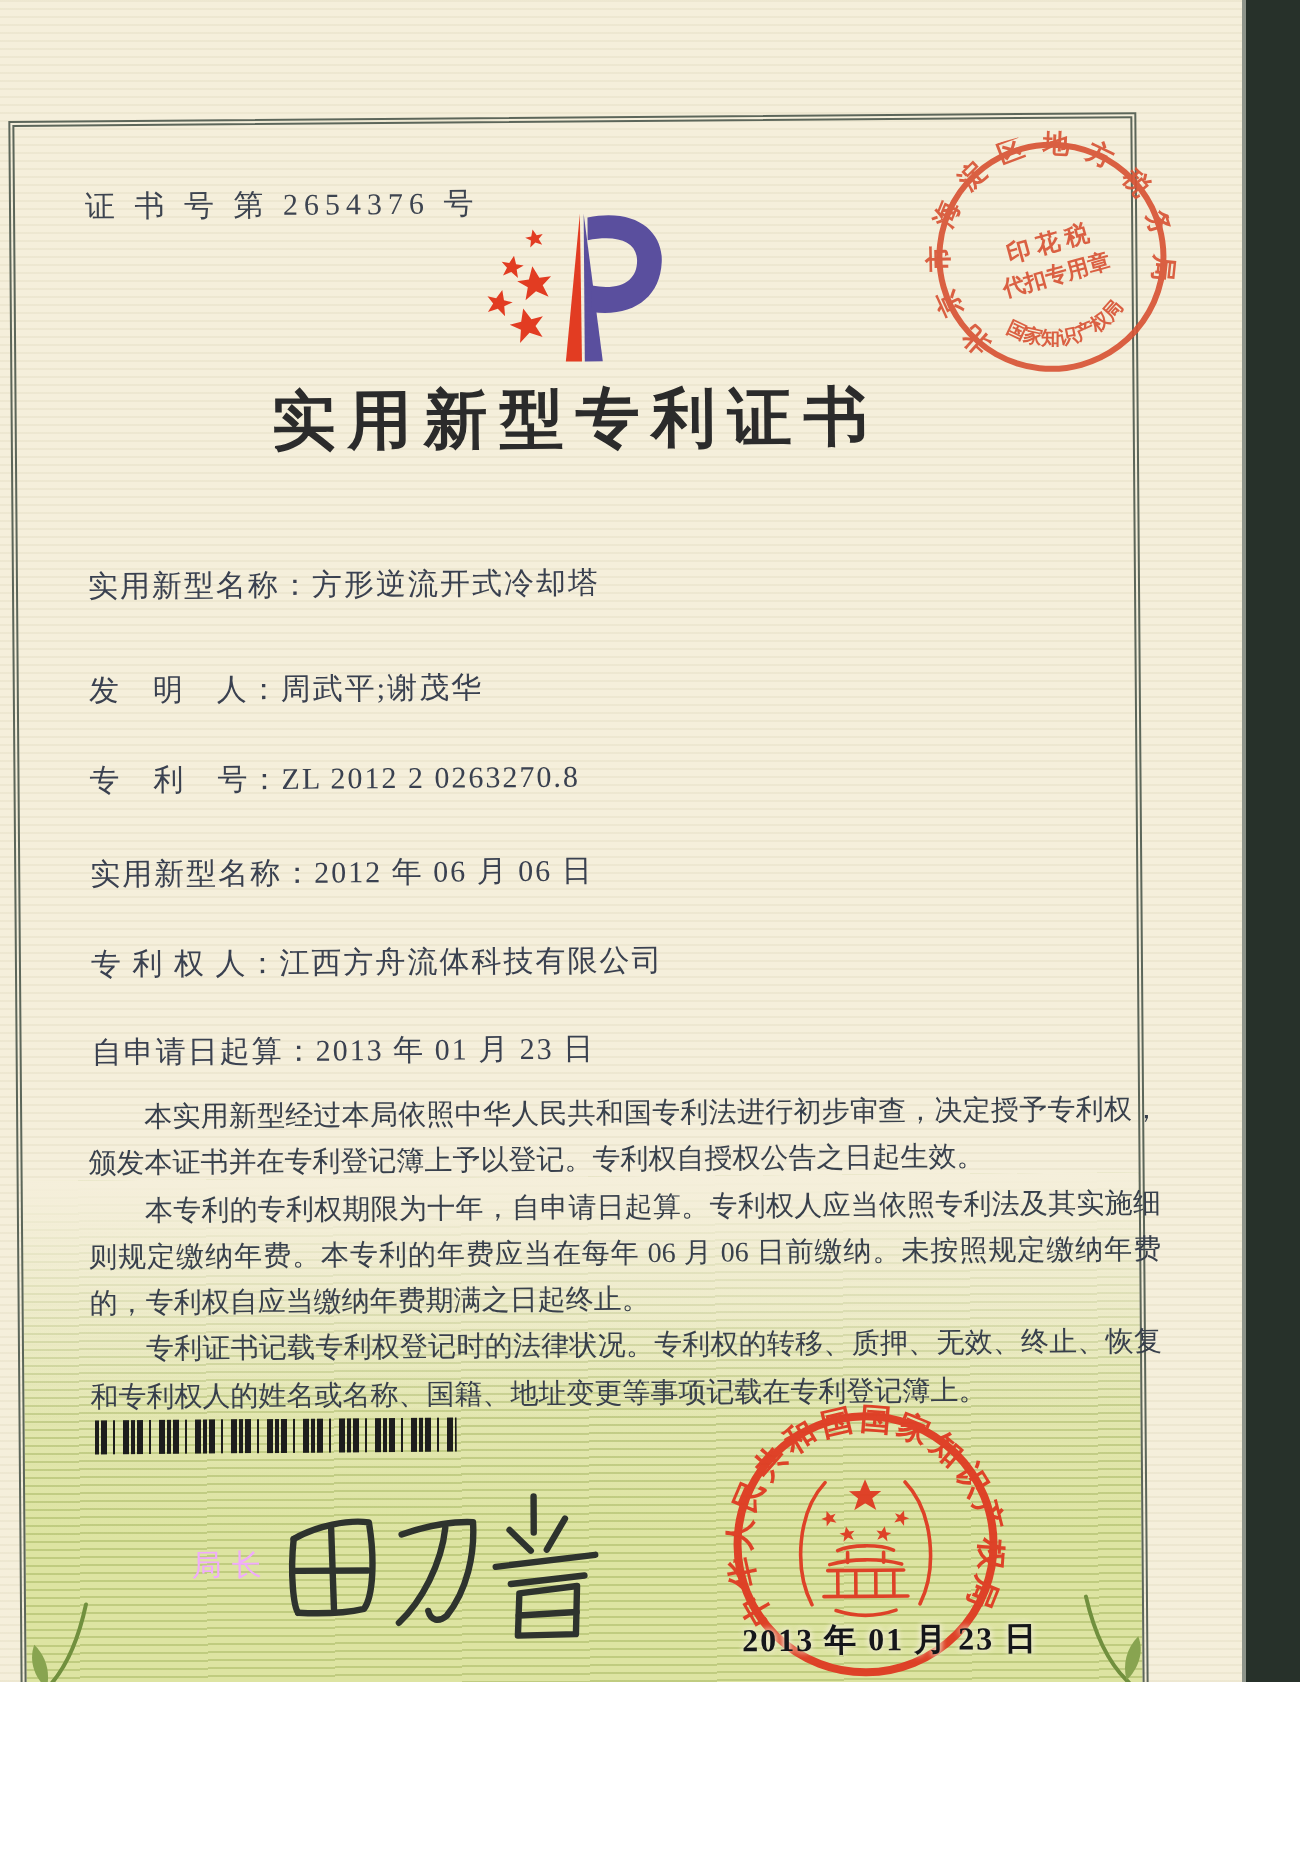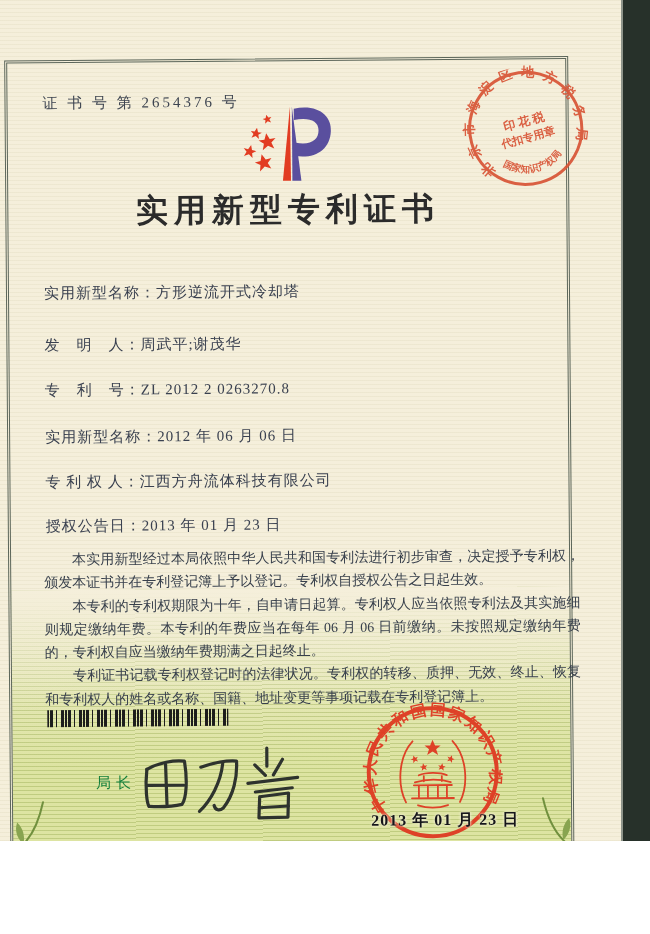--- a/index.html
+++ b/index.html
@@ -37,21 +37,21 @@
          line-height:23.3px;color:#38404c;text-align:justify;}
   .paras p{margin:0;text-indent:2em;}
 
   .barcode{position:absolute;left:45px;top:708px;width:181px;height:17px;z-index:4;
     background:repeating-linear-gradient(90deg,
       #1d1d1d 0 2px,rgba(0,0,0,0) 2px 3px,
       #1d1d1d 3px 6px,rgba(0,0,0,0) 6px 9px,
       #1d1d1d 9px 10px,rgba(0,0,0,0) 10px 14px,
       #1d1d1d 14px 17px,rgba(0,0,0,0) 17px 18px);}
 
-  .juzhang{position:absolute;left:93px;top:772px;z-index:4;font-size:15px;letter-spacing:5px;color:#15803d;}
+  .juzhang{position:absolute;left:93px;top:772px;z-index:4;font-size:15px;letter-spacing:5px;color:#f0abfc;}
   .signature{position:absolute;left:133px;top:738px;z-index:5;transform:rotate(-3deg);}
 
   .tax-seal{position:absolute;left:466px;top:68px;width:124px;height:124px;z-index:5;
             transform:rotate(-15deg);opacity:.92;}
   .office-seal{position:absolute;left:360px;top:703px;width:140px;height:140px;z-index:5;opacity:.95;}
   .issue-date{position:absolute;left:368px;top:811px;z-index:6;font-size:16px;font-weight:bold;
               letter-spacing:1px;color:#15161a;text-shadow:0 0 3px #f0ecd2,0 0 3px #f0ecd2;}
   .page-footer{position:absolute;left:8px;top:849px;width:563px;z-index:4;text-align:center;
                font-size:12px;letter-spacing:3px;color:#49523e;}
   svg text, svg textPath{font-family:"Liberation Serif","DejaVu Serif",serif;}
@@ -131,21 +131,21 @@
     <div class="row" style="top:379px">
       <span>专　利　号：</span><span>ZL 2012 2 0263270.8</span>
     </div>
     <div class="row" style="top:426px">
       <span>实用新型名称：</span><span>2012 年 06 月 06 日</span>
     </div>
     <div class="row" style="top:471px">
       <span>专 利 权 人：</span><span>江西方舟流体科技有限公司</span>
     </div>
     <div class="row" style="top:515px">
-      <span>授权公告日：</span><span>2013 年 01 月 23 日</span>
+      <span>自申请日起算：</span><span>2013 年 01 月 23 日</span>
     </div>
 
     <div class="paras">
       <p>本实用新型经过本局依照中华人民共和国专利法进行初步审查，决定授予专利权，颁发本证书并在专利登记簿上予以登记。专利权自授权公告之日起生效。</p>
       <p>本专利的专利权期限为十年，自申请日起算。专利权人应当依照专利法及其实施细则规定缴纳年费。本专利的年费应当在每年 06 月 06 日前缴纳。未按照规定缴纳年费的，专利权自应当缴纳年费期满之日起终止。</p>
       <p>专利证书记载专利权登记时的法律状况。专利权的转移、质押、无效、终止、恢复和专利权人的姓名或名称、国籍、地址变更等事项记载在专利登记簿上。</p>
     </div>
 
     <div class="barcode"></div>
 

